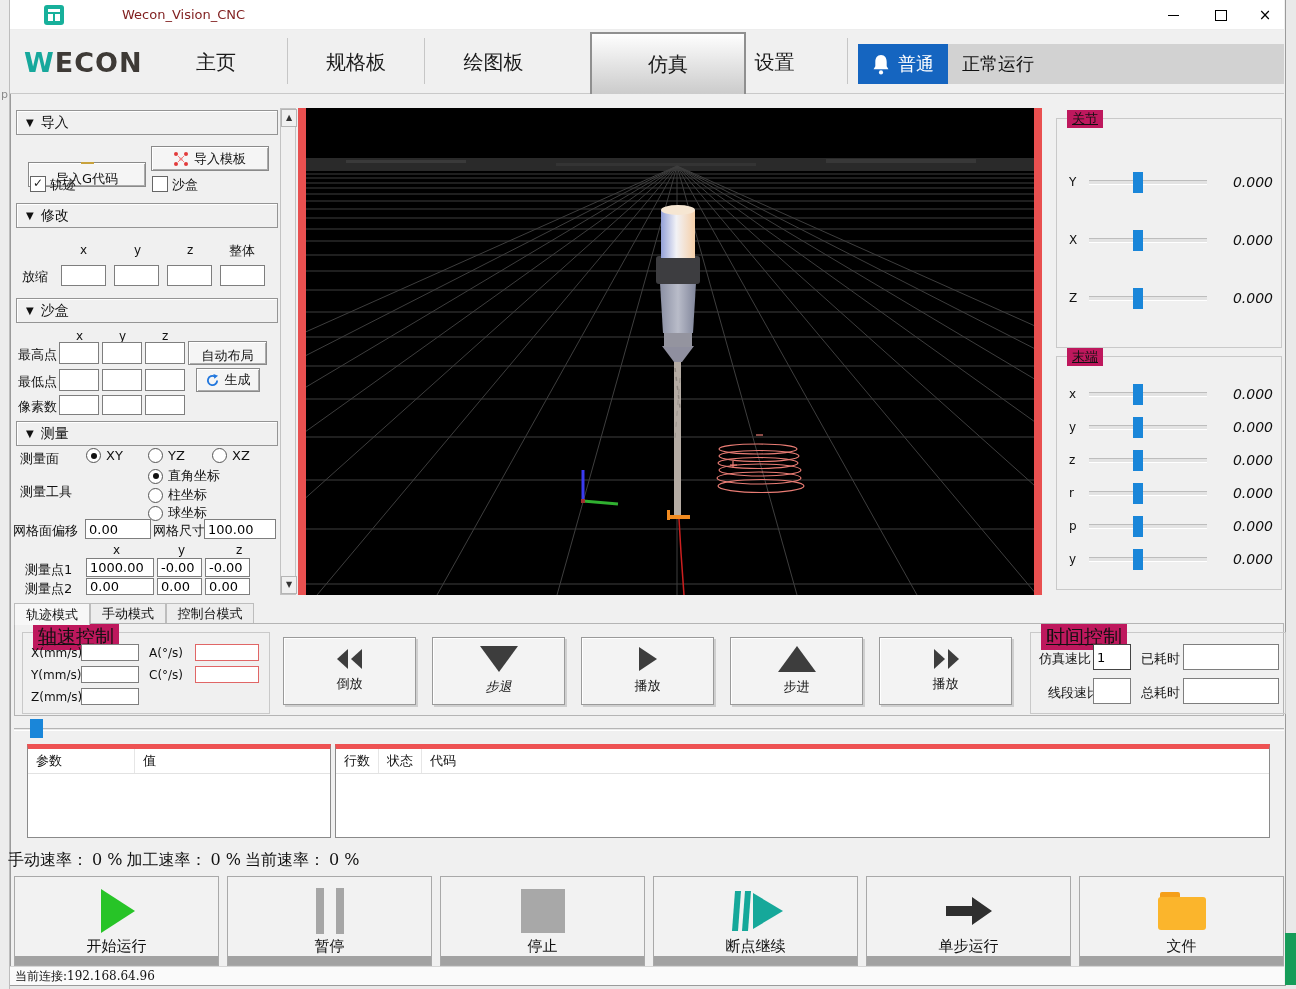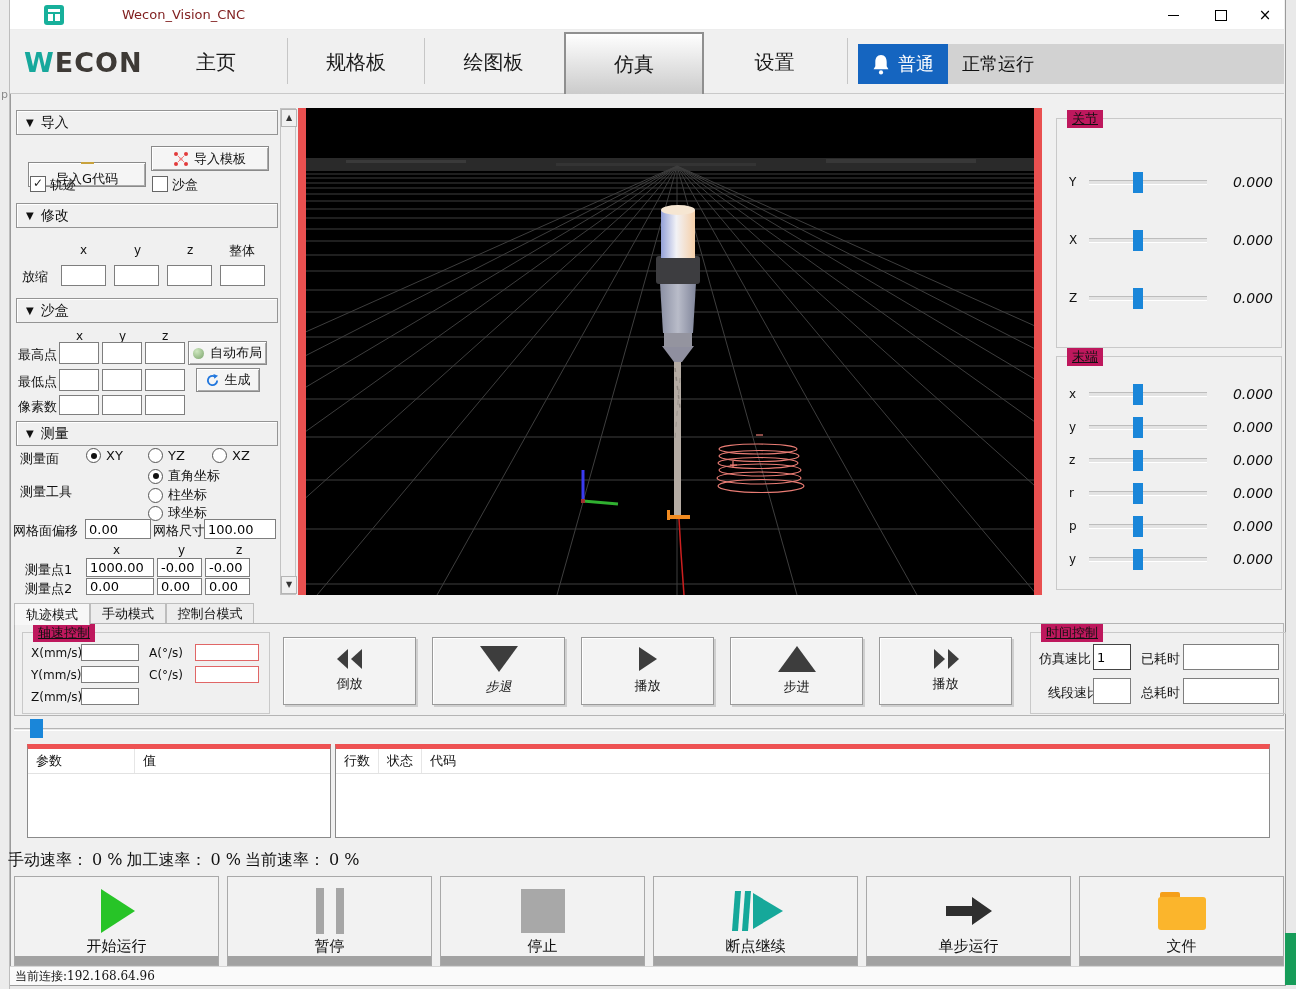--- a/index.html
+++ b/index.html
@@ -83,21 +83,21 @@
   .run-btn{top:876px;width:205px;height:90px;background:#f2f2f2;border:1px solid #a9a9a9;cursor:pointer;}
   .run-ico{position:absolute;left:0;right:0;top:10px;height:48px;display:flex;align-items:center;justify-content:center;}
   .run-lab{position:absolute;left:0;right:0;top:60px;text-align:center;font-size:15px;font-family:"DejaVu Serif",serif;}
   .run-strip{position:absolute;left:0;right:0;bottom:0;height:9px;background:#a2a2a2;}
   
   .statusbar{left:10px;top:966px;width:1274px;height:19px;background:#fafafa;border-top:1px solid #d6d6d6;
     font-family:"DejaVu Serif",serif;font-size:12px;display:flex;align-items:center;padding-left:5px;}
   .sliver-left{left:0;top:0;width:10px;height:989px;background:#ececec;border-right:1px solid #bdbdbd;
     font-size:11px;color:#8a8a8a;padding-top:88px;text-align:center;}
   .sliver-green{left:1285px;top:933px;width:11px;height:52px;background:#169c59;}
-  .grp13{font-size:13px;}
+  .grp13{font-size:19px;}
 </style>
 </head>
 <body>
 
 <div class="abs sliver-left">p</div>
 
 <div id="app"></div>
 
 <div class="abs titlebar"></div>
 <div class="abs title-ico">
@@ -124,21 +124,21 @@
     <span>主页</span>
   </div>
 <div class="abs navsep" style="left:287px;"></div>
 <div class="abs navtab" style="left:288px;width:136px;">
     <span>规格板</span>
   </div>
 <div class="abs navsep" style="left:424px;"></div>
 <div class="abs navtab" style="left:425px;width:137px;">
     <span>绘图板</span>
   </div>
-<div class="abs navtab active" style="left:564px;width:140px;">
+<div class="abs navtab active" style="left:590px;width:156px;">
     <span>仿真</span>
   </div>
 <div class="abs navtab" style="left:706px;width:137px;">
     <span>设置</span>
   </div>
 <div class="abs navsep" style="left:847px;"></div>
 <div class="abs alarm-btn">
   <svg width="18" height="21" viewBox="0 0 20 24">
     <path d="M10 1 C5.5 1 3.5 4.5 3.5 9 L3.5 14 L1.5 17.5 L18.5 17.5 L16.5 14 L16.5 9 C16.5 4.5 14.5 1 10 1 Z" fill="#ffffff"></path>
     <circle cx="10" cy="21" r="2.4" fill="#ffffff"></circle>
@@ -195,21 +195,21 @@
   <span class="arr">▼</span>
   <span>沙盒</span>
 </div>
 <span class="collbl" style="left:76px;top:329px;">x</span>
 <span class="collbl" style="left:119px;top:329px;">y</span>
 <span class="collbl" style="left:162px;top:329px;">z</span>
 <span class="lbl" style="left:18px;top:346px;">最高点</span>
 <input class="inp" style="left: 59px; top: 342px; width: 40px; height: 22px;">
 <input class="inp" style="left: 102px; top: 342px; width: 40px; height: 22px;">
 <input class="inp" style="left: 145px; top: 342px; width: 40px; height: 22px;">
-<div class="abs btn3d" style="left:188px;top:341px;width:79px;height:24px;">
+<div class="abs btn3d" style="left:188px;top:341px;width:79px;height:24px;flex-direction:column;">
   <span style="width:11px;height:11px;border-radius:50%;background:radial-gradient(circle at 35% 30%,#cfe8c0,#7aa36b);display:inline-block;"></span>
   <span>自动布局</span>
 </div>
 <span class="lbl" style="left:18px;top:373px;">最低点</span>
 <input class="inp" style="left: 59px; top: 369px; width: 40px; height: 22px;">
 <input class="inp" style="left: 102px; top: 369px; width: 40px; height: 22px;">
 <input class="inp" style="left: 145px; top: 369px; width: 40px; height: 22px;">
 <div class="abs btn3d" style="left:196px;top:368px;width:64px;height:24px;">
   <svg width="13" height="13" viewBox="0 0 14 14">
     <path d="M12 7 A5 5 0 1 1 9.5 2.7" stroke="#2277dd" stroke-width="2" fill="none"></path>

